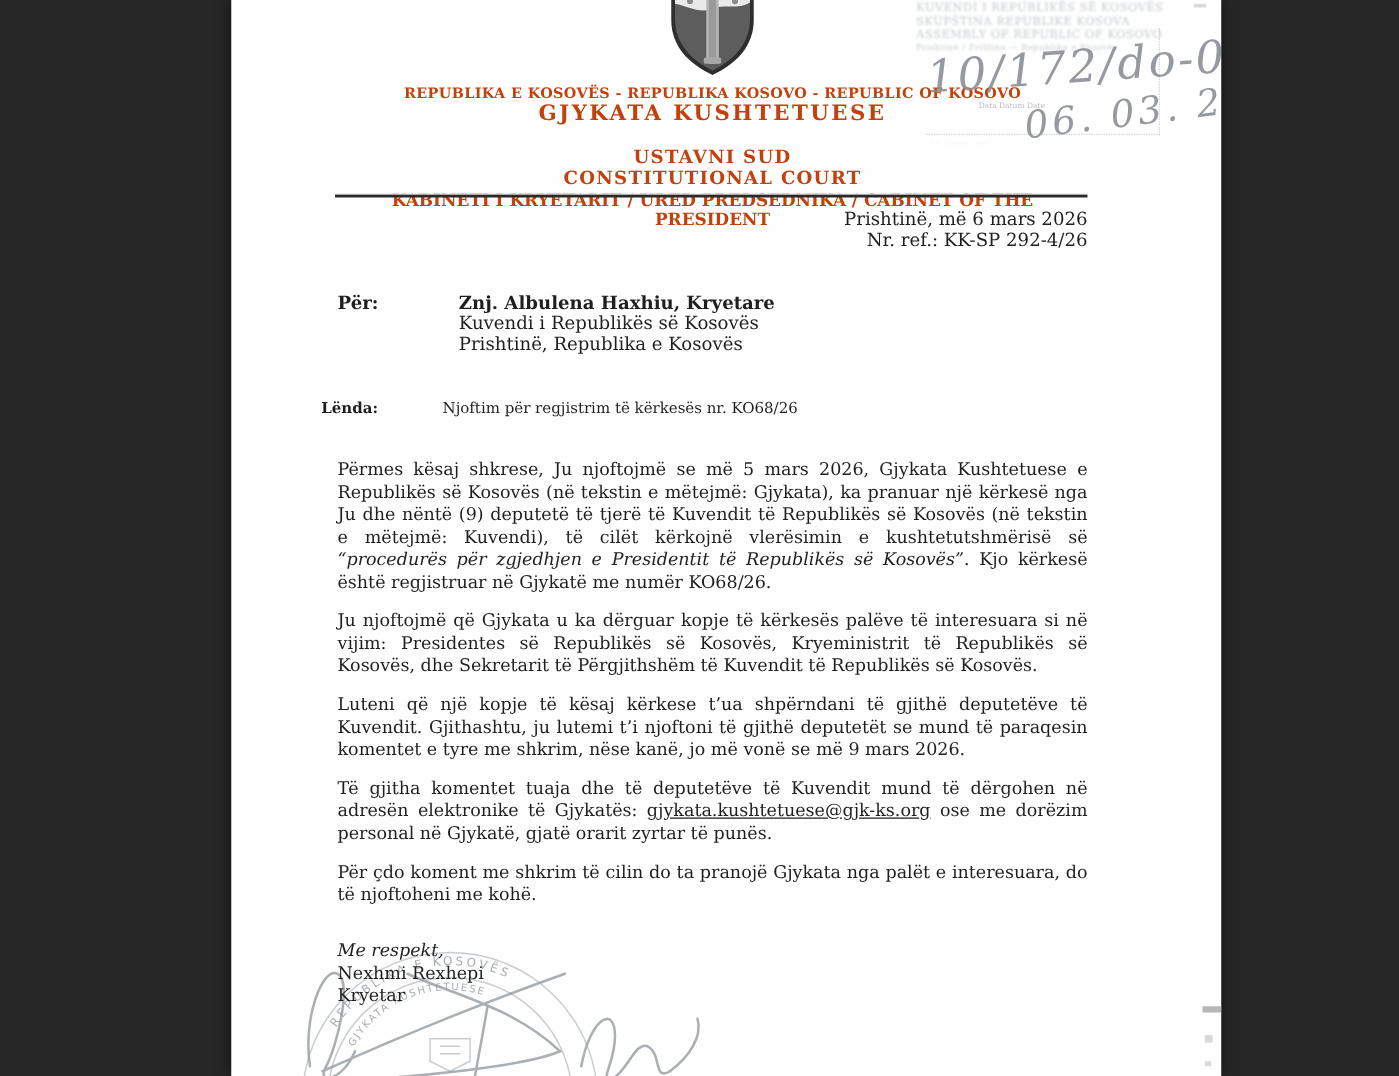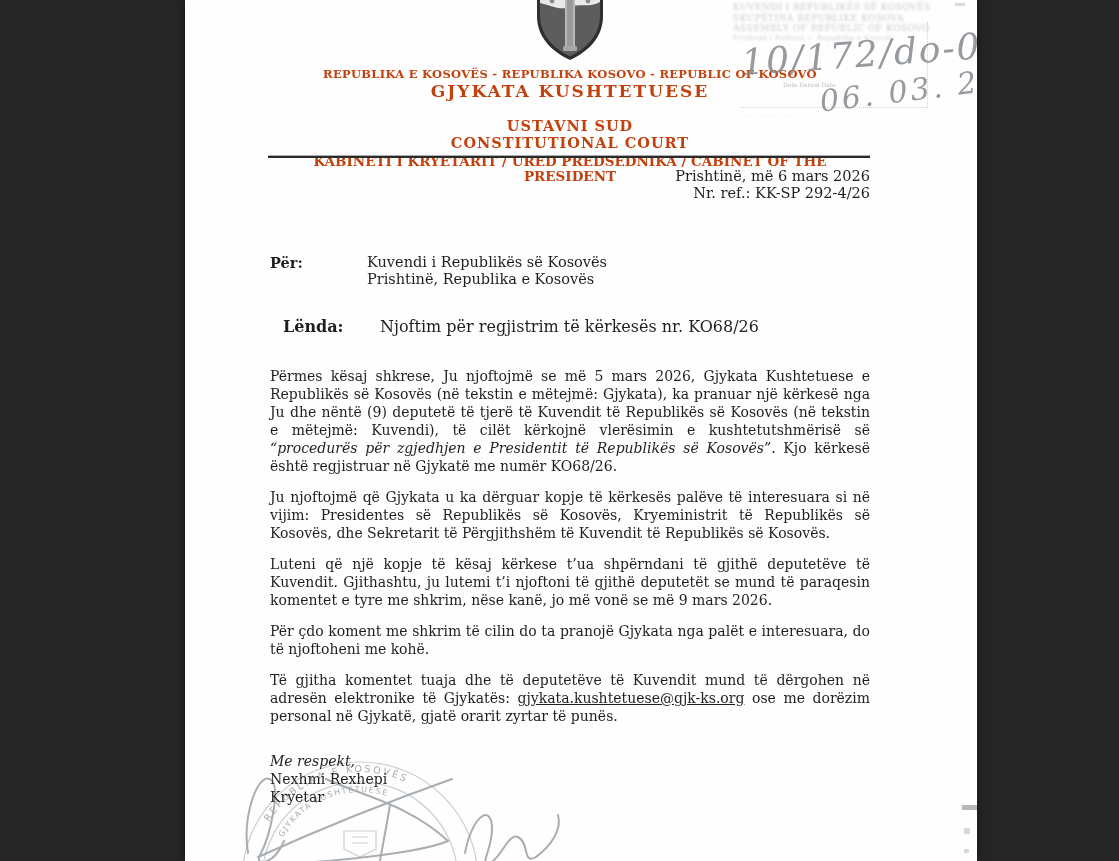--- a/index.html
+++ b/index.html
@@ -26,24 +26,24 @@
   .stamp-hline{position:absolute;left:556px;top:107px;width:187px;border-top:1px dotted #b9c0c4;opacity:.7;}
   .date-labels{position:absolute;left:598px;top:82px;font-size:6px;line-height:6.5px;color:#9aa2a8;opacity:.7;filter:blur(.5px);}
   .hand{font-style:italic;color:#84898e;opacity:.85;white-space:nowrap;font-family:"DejaVu Serif",serif;}
   .protocol{position:absolute;left:556px;top:32px;font-size:36px;transform:rotate(-4deg);letter-spacing:2px;}
   .hand-date{position:absolute;left:634px;top:70px;font-size:30px;transform:rotate(-7deg);letter-spacing:3px;}
   .stamp-noise{position:absolute;left:560px;top:112px;font-size:6px;color:#a7aeb3;opacity:.6;filter:blur(.7px);letter-spacing:2px;white-space:nowrap;}
 
   
   .meta{position:absolute;left:85px;top:168px;width:600px;text-align:right;font-size:14.5px;line-height:16.5px;}
   .addr{position:absolute;left:85px;top:234px;width:600px;font-size:14.5px;line-height:17px;}
-  .addr .row{display:flex;margin-top:20px;}
+  .addr .row{display:flex;}
   .addr .lbl{width:97px;font-weight:bold;flex:none;}
   .addr .name{font-weight:bold;}
-  .subject{position:absolute;left:98px;top:318px;width:600px;display:flex;font-size:16px;line-height:17px;}
+  .subject{position:absolute;left:72px;top:318px;width:600px;display:flex;font-size:12px;line-height:17px;}
   .subject .lbl{width:97px;font-weight:bold;flex:none;}
 
   
   .letter-body{position:absolute;left:85px;top:367px;width:600px;font-size:14px;line-height:18px;z-index:2;}
   .letter-body p{margin:0 0 13px 0;text-align:justify;}
   .letter-body .sal{text-align:left;}
   .email{color:inherit;text-decoration:underline;}
   .regards{margin-top:27px;text-align:left;font-style:italic;}
   .signer-name{line-height:18px;}
   .signer-title{line-height:18px;}
@@ -97,37 +97,38 @@
 
     <div class="meta">
       <div>Prishtinë, më 6 mars 2026</div>
       <div>Nr. ref.: KK-SP 292-4/26</div>
     </div>
 
     <div class="addr">
       <div class="row">
         <div class="lbl">Për:</div>
         <div>
+          <div class="name">Znj. Albulena Haxhiu, Kryetare</div>
           <div>Kuvendi i Republikës së Kosovës</div>
           <div>Prishtinë, Republika e Kosovës</div>
         </div>
       </div>
     </div>
 
     <div class="subject">
       <div class="lbl">Lënda:</div>
       <div>Njoftim për regjistrim të kërkesës nr. KO68/26</div>
     </div>
 
     <div class="letter-body">
       <p><span>Përmes kësaj shkrese, Ju njoftojmë se më 5 mars 2026, Gjykata Kushtetuese e Republikës së Kosovës (në tekstin e mëtejmë: Gjykata), ka pranuar një kërkesë nga Ju dhe nëntë (9) deputetë të tjerë të Kuvendit të Republikës së Kosovës (në tekstin e mëtejmë: Kuvendi), të cilët kërkojnë vlerësimin e kushtetutshmërisë së </span><i>“procedurës për zgjedhjen e Presidentit të Republikës së Kosovës”</i><span>. Kjo kërkesë është regjistruar në Gjykatë me numër KO68/26.</span></p>
       <p>Ju njoftojmë që Gjykata u ka dërguar kopje të kërkesës palëve të interesuara si në vijim: Presidentes së Republikës së Kosovës, Kryeministrit të Republikës së Kosovës, dhe Sekretarit të Përgjithshëm të Kuvendit të Republikës së Kosovës.</p>
       <p>Luteni që një kopje të kësaj kërkese t’ua shpërndani të gjithë deputetëve të Kuvendit. Gjithashtu, ju lutemi t’i njoftoni të gjithë deputetët se mund të paraqesin komentet e tyre me shkrim, nëse kanë, jo më vonë se më 9 mars 2026.</p>
+      <p><span>Të gjitha komentet tuaja dhe të deputetëve të Kuvendit mund të dërgohen në adresën elektronike të Gjykatës: </span><a href="#" class="email">gjykata.kushtetuese@gjk-ks.org</a><span> ose me dorëzim personal në Gjykatë, gjatë orarit zyrtar të punës.</span></p>
       <p>Për çdo koment me shkrim të cilin do ta pranojë Gjykata nga palët e interesuara, do të njoftoheni me kohë.</p>
-      <p><span>Të gjitha komentet tuaja dhe të deputetëve të Kuvendit mund të dërgohen në adresën elektronike të Gjykatës: </span><a href="#" class="email">gjykata.kushtetuese@gjk-ks.org</a><span> ose me dorëzim personal në Gjykatë, gjatë orarit zyrtar të punës.</span></p>
       <div class="regards">Me respekt,</div>
       <div class="signer-name">Nexhmi Rexhepi</div>
       <div class="signer-title">Kryetar</div>
     </div>
 
     <svg class="sig-svg" viewBox="0 0 380 116">
       <defs>
         <path id="arcTop" d="M 12,135 A 108,108 0 0 1 228,135"></path>
         <path id="arcInner" d="M 32,135 A 88,88 0 0 1 208,135"></path>
       </defs>

